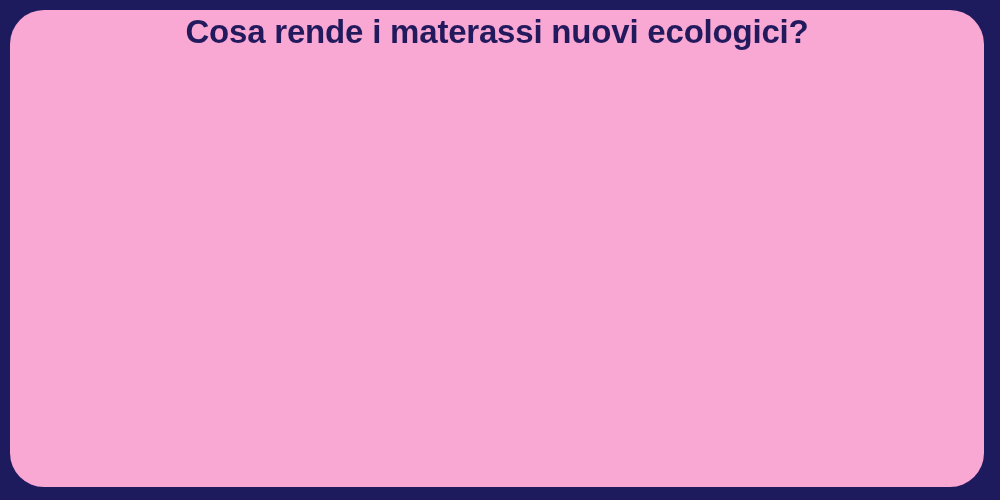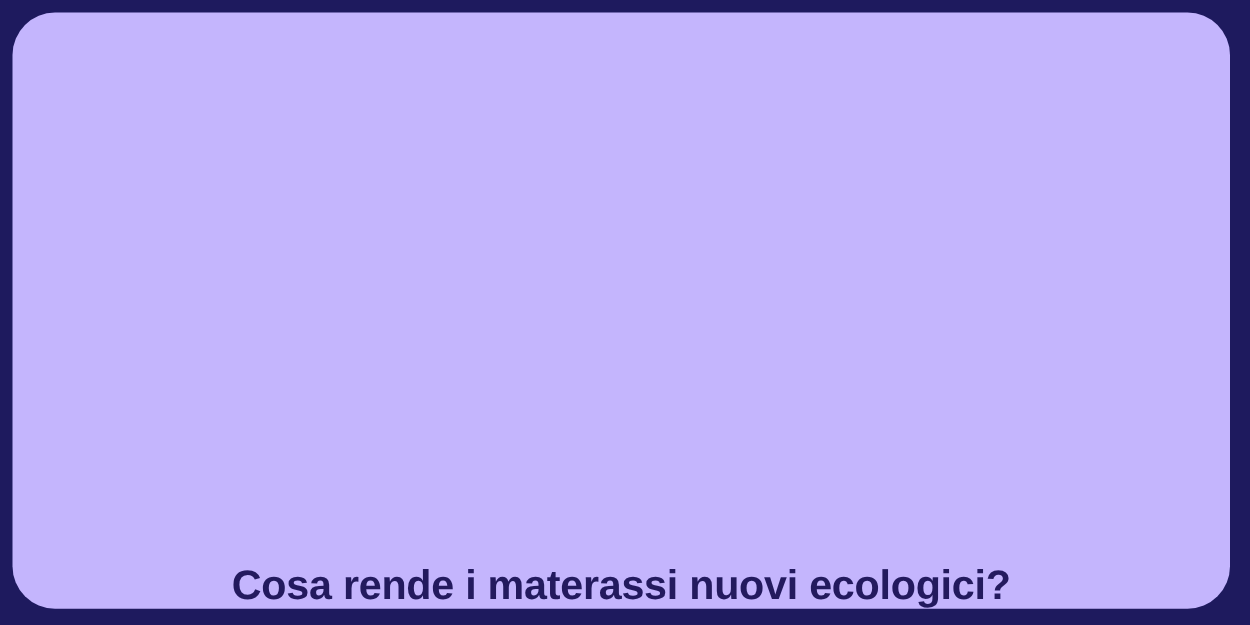--- a/index.html
+++ b/index.html
@@ -21,24 +21,24 @@
     box-sizing: border-box;
     overflow: hidden;
   }
 
   .card {
     position: absolute;
     left: 10px;
     top: 10px;
     right: 16px;
     bottom: 13px;
-    background: #c4b5fd;
+    background: #f9a8d4;
     border-radius: 34px;
     display: flex;
-    align-items: flex-end;
+    align-items: flex-start;
     justify-content: center;
     box-sizing: border-box;
     overflow: hidden;
   }
 
   .card-inner {
     width: 100%;
     display: flex;
     align-items: center;
     justify-content: center;

